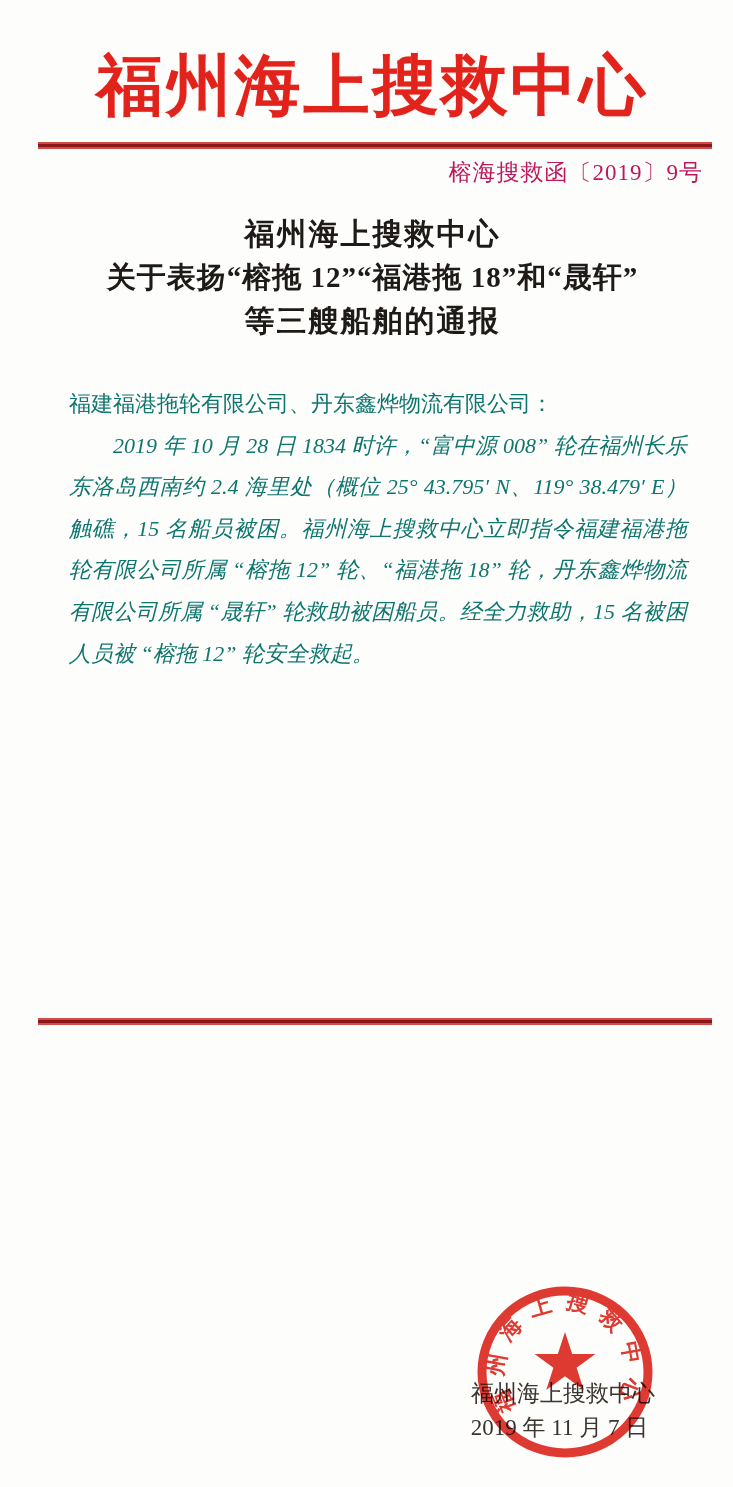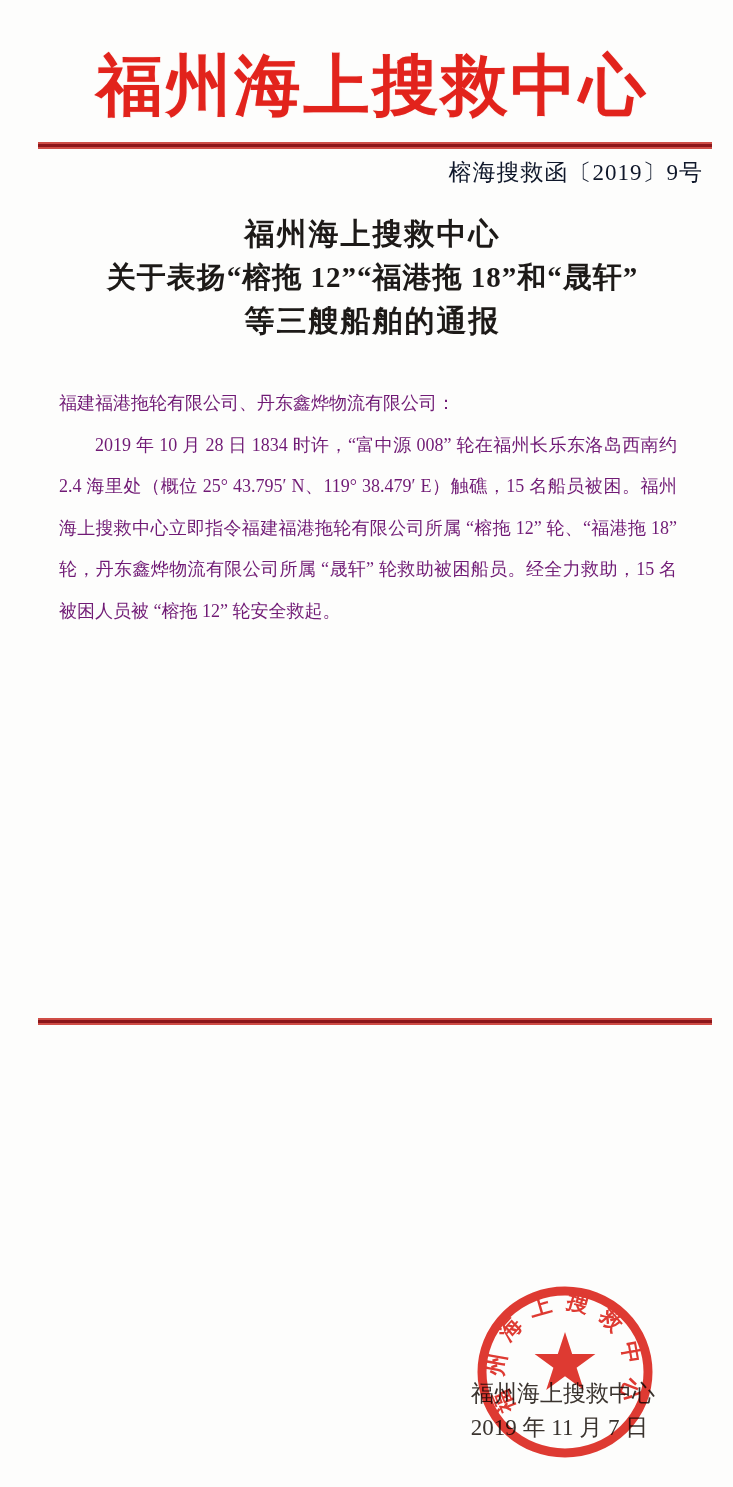--- a/index.html
+++ b/index.html
@@ -28,42 +28,42 @@
       #cf4d46 0px, #cf4d46 2px,
       #8c161a 2px, #8c161a 5px,
       #cf4d46 5px, #cf4d46 7px);
   }
   .redline.top    { top:142px; }
   .redline.bottom { top:1018px; }
   .docnum {
     position:absolute; top:157px; right:42px;
     font-size:23px; line-height:32px;
     letter-spacing:1px;
-    color:#0f172a;
+    color:#be185d;
     white-space:nowrap;
   }
   .title {
     position:absolute; top:213px; left:0; right:0;
     text-align:center;
     font-weight:bold;
     color:#1d1a18;
   }
   .title .t1 { font-size:30px; line-height:42px; letter-spacing:2px; }
   .title .t2 { font-size:29px; line-height:44px; letter-spacing:1px; }
   .title .t3 { font-size:30px; line-height:44px; letter-spacing:2px; }
   .bodytext {
-    position:absolute; left:59px; width:618px;
-    font-size:18px; line-height:41.6px;
+    position:absolute; left:69px; width:618px;
+    font-size:22px; line-height:41.6px;
     text-align:justify;
-    color:#701a75;
+    color:#0f766e;
   }
   .bodytext.part1 { top:383px; }
   .bodytext.part2 { top:1184px; }
   .bodytext p { margin:0; }
-  .bodytext p.indent { text-indent:2em; }
+  .bodytext p.indent { text-indent:2em;font-style:italic; }
   .signature {
     position:absolute; top:1379px; left:463px; width:200px;
     text-align:center;
     font-size:23px; line-height:30px;
     color:#3a332e;
     white-space:nowrap;
   }
   .sigdate {
     position:absolute; top:1413px; left:452px; width:215px;
     text-align:center;

